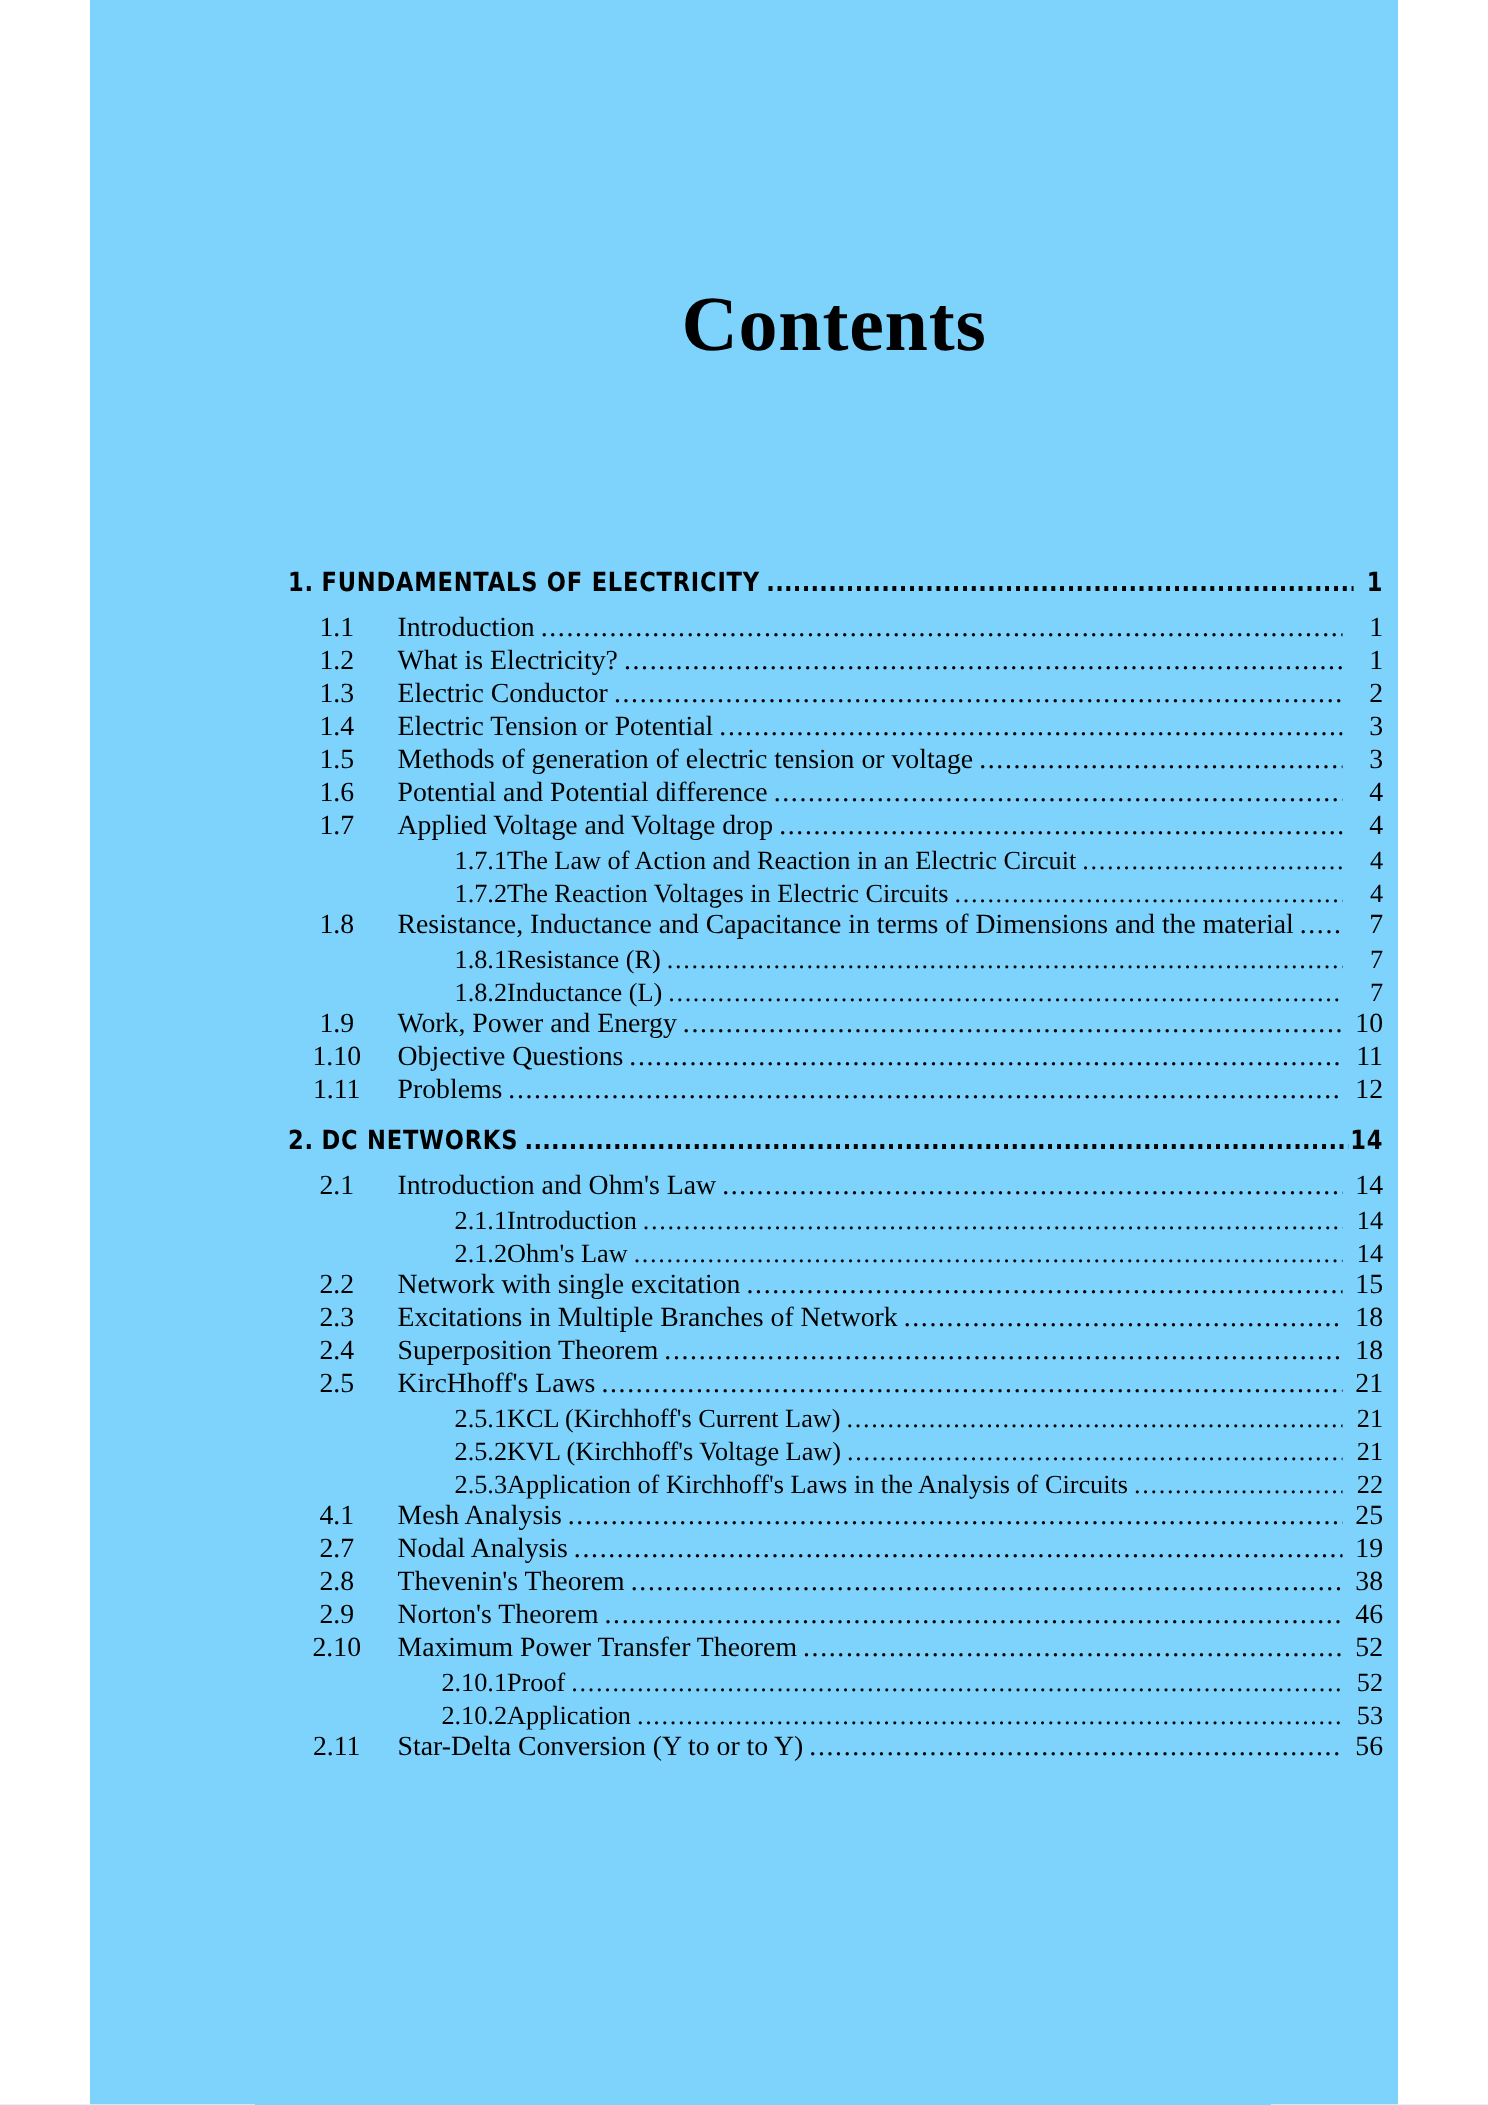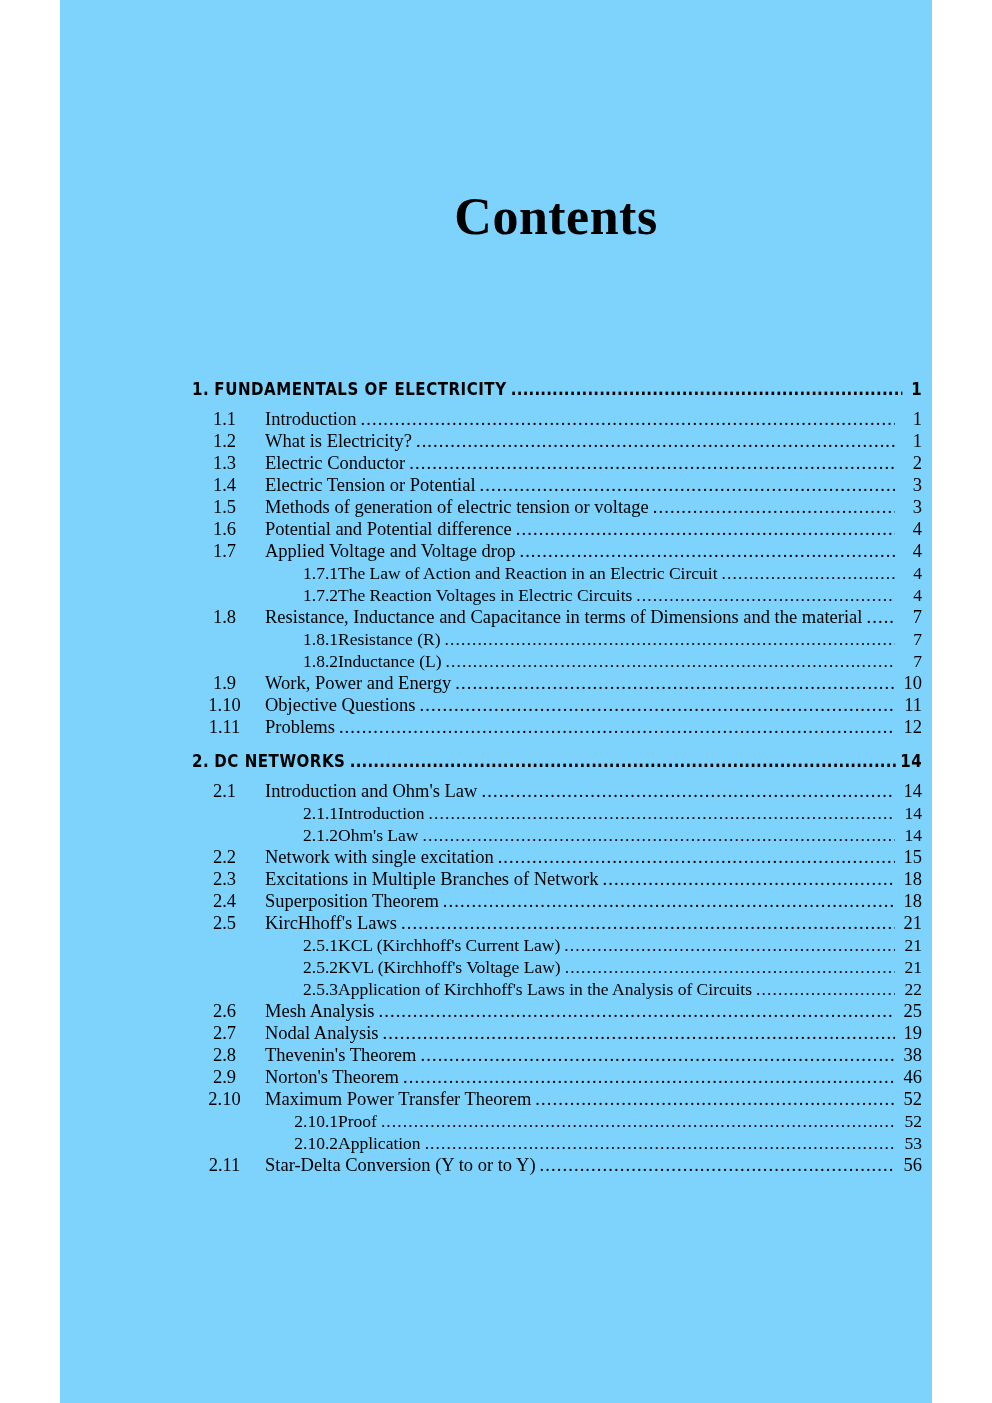--- a/index.html
+++ b/index.html
@@ -285,21 +285,21 @@
         <span class="leader"></span>
         <span class="pageno">21</span>
       </div>
       <div class="entry lvl3">
         <span class="num">2.5.3</span>
         <span class="label">Application of Kirchhoff's Laws in the Analysis of Circuits</span>
         <span class="leader"></span>
         <span class="pageno">22</span>
       </div>
       <div class="entry lvl2">
-        <span class="num">2.6</span>
+        <span class="num">4.1</span>
         <span class="label">Mesh Analysis</span>
         <span class="leader"></span>
         <span class="pageno">25</span>
       </div>
       <div class="entry lvl2">
         <span class="num">2.7</span>
         <span class="label">Nodal Analysis</span>
         <span class="leader"></span>
         <span class="pageno">19</span>
       </div>

